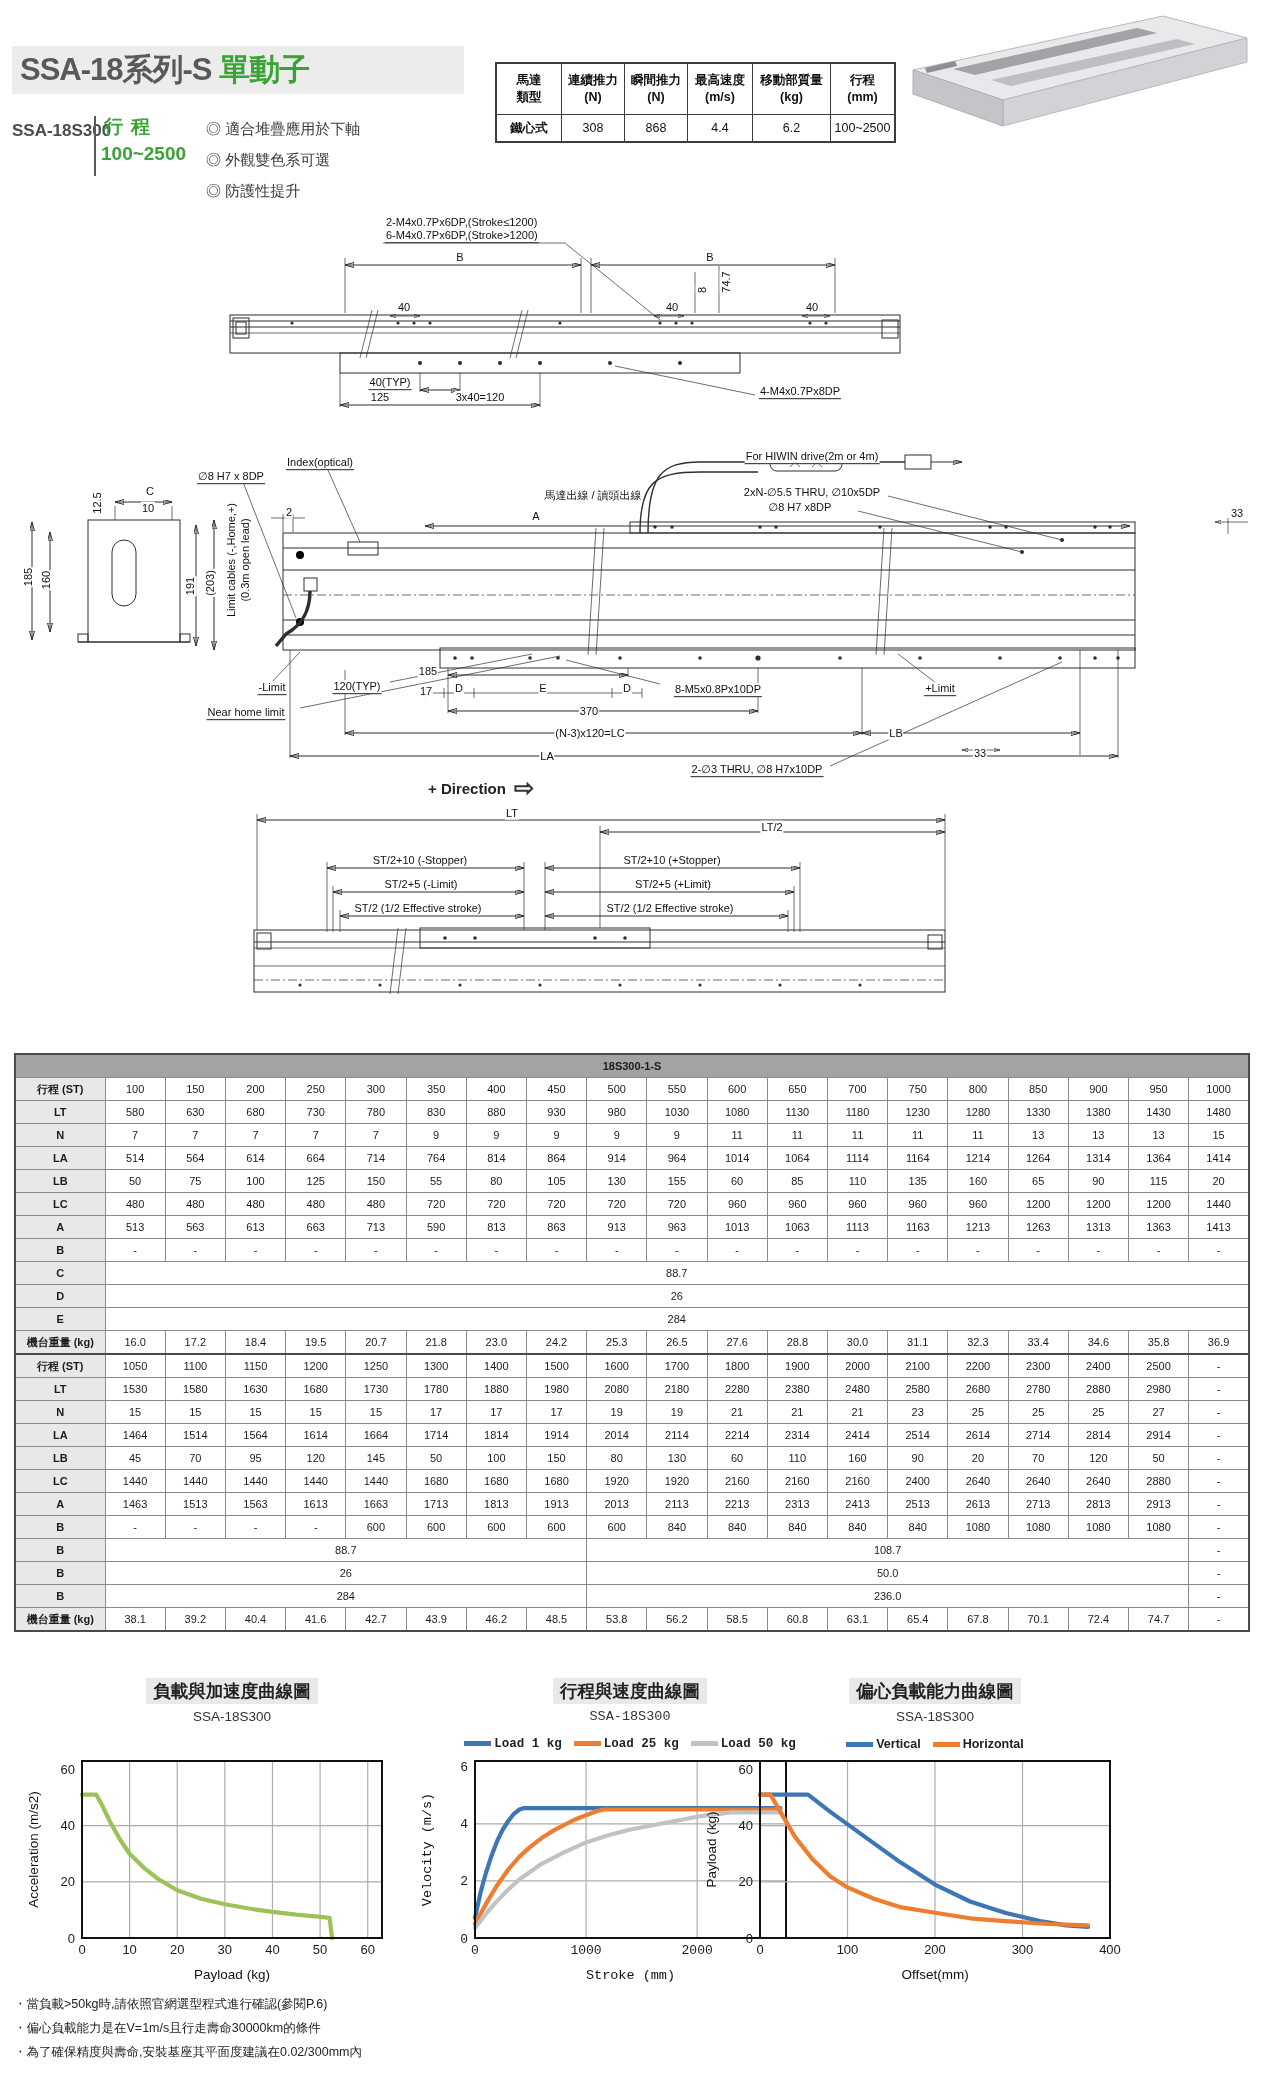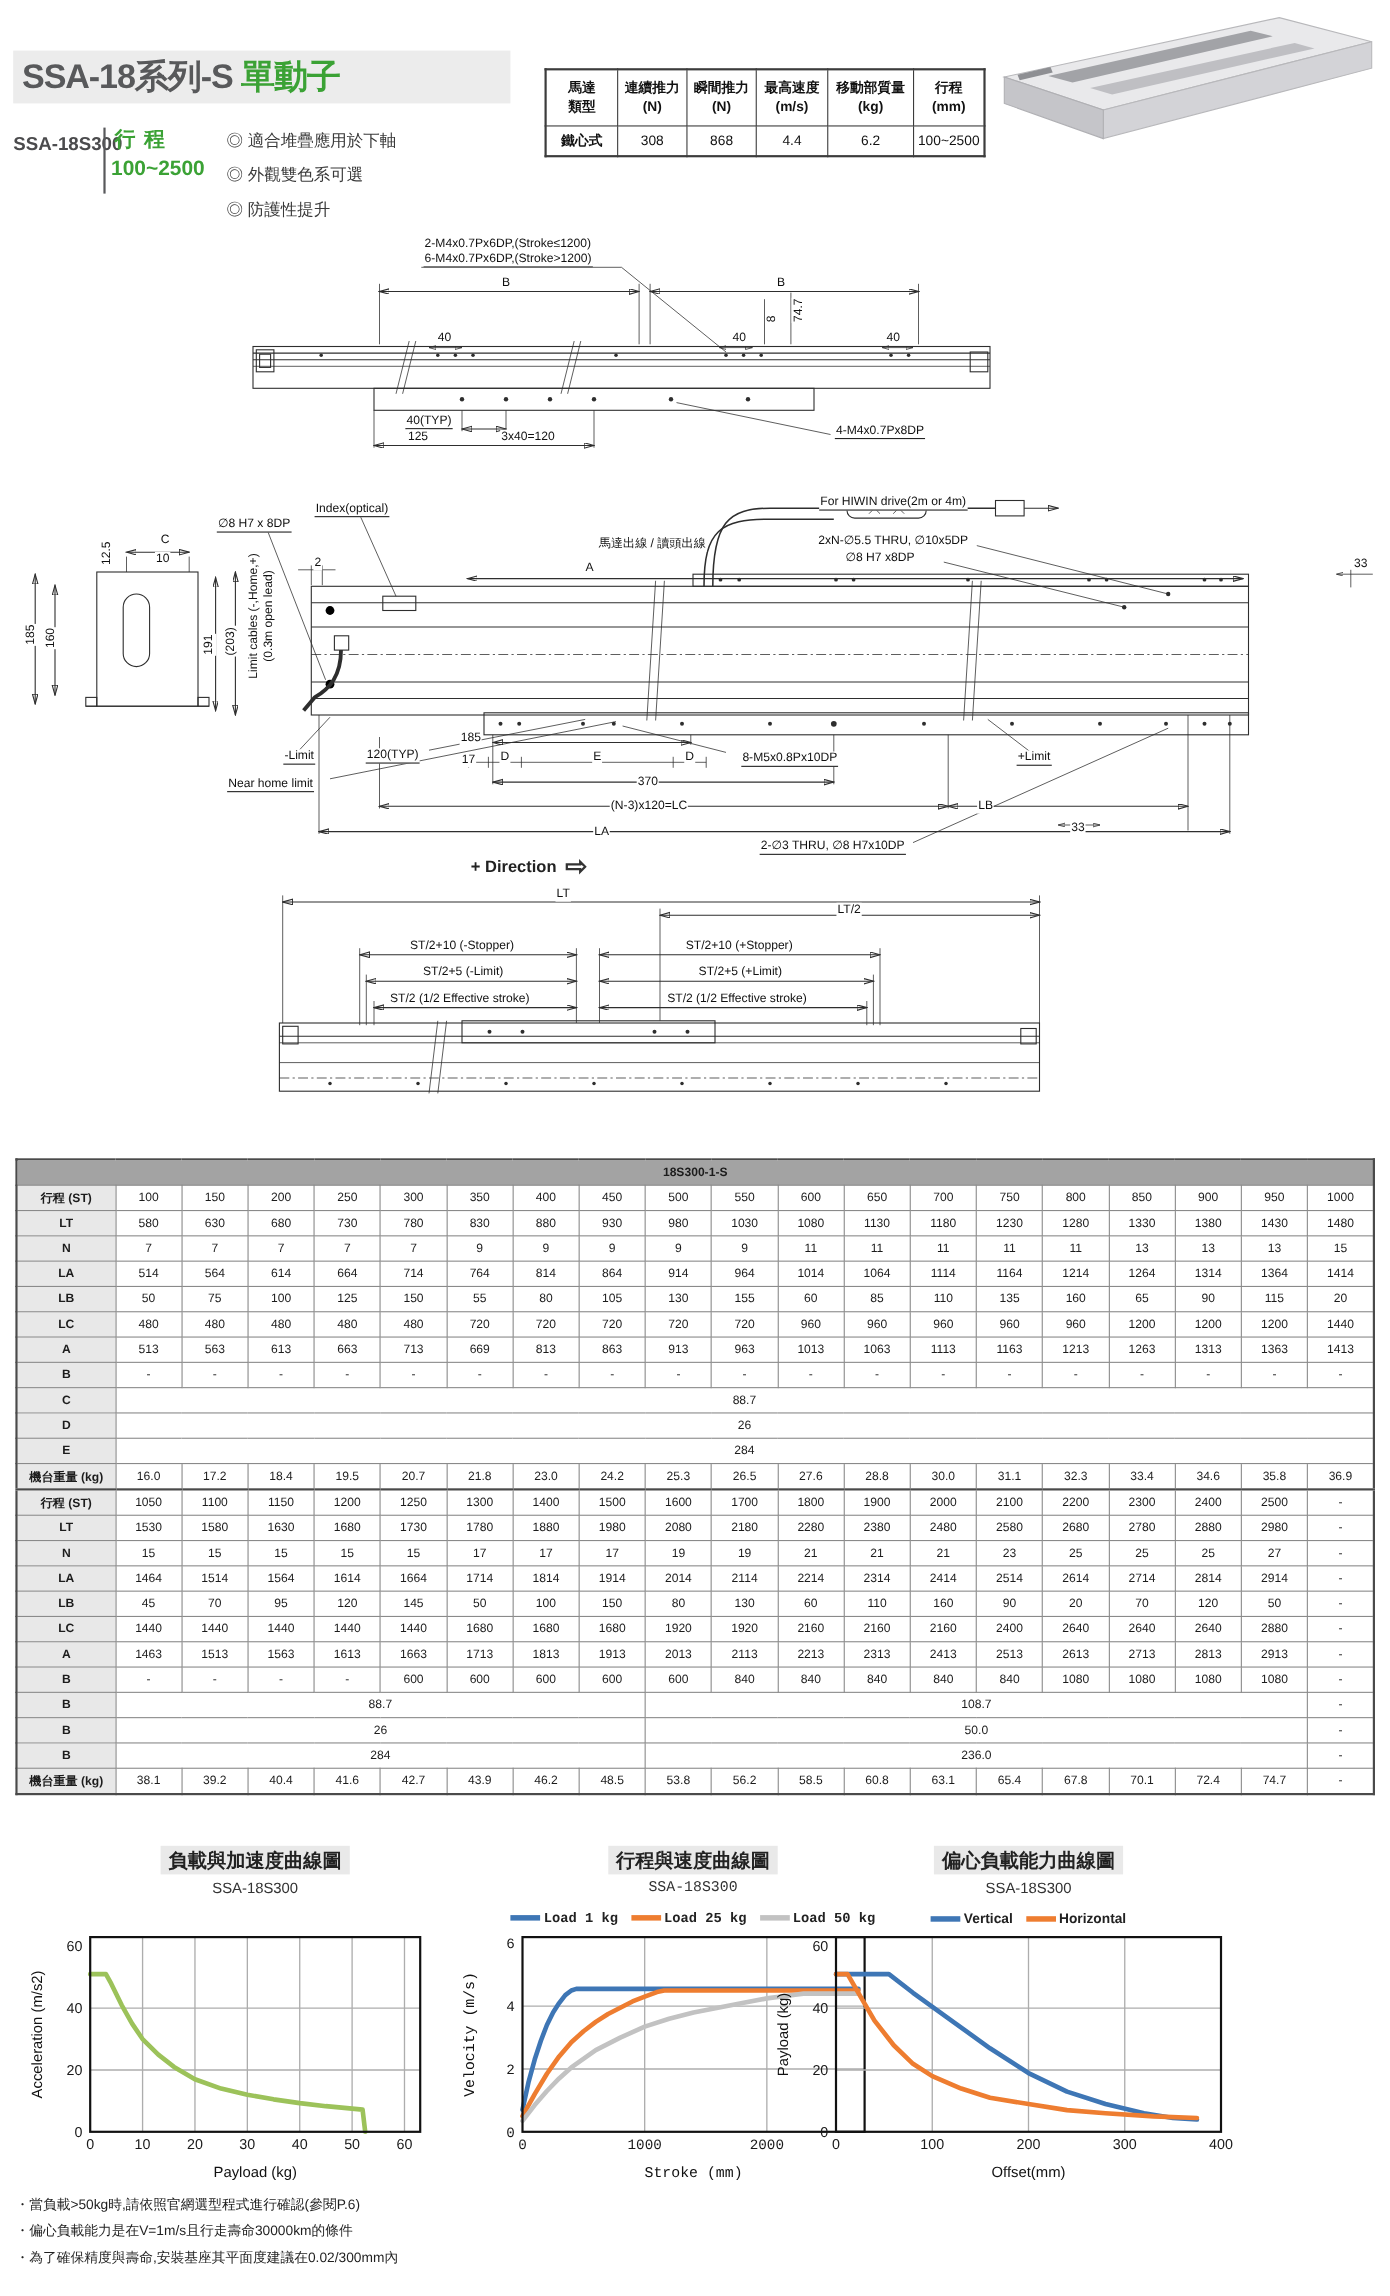--- a/index.html
+++ b/index.html
@@ -531,21 +531,21 @@
           <td>1200</td>
           <td>1440</td>
         </tr>
         <tr>
           <td class="lbl">A</td>
           <td>513</td>
           <td>563</td>
           <td>613</td>
           <td>663</td>
           <td>713</td>
-          <td>669</td>
+          <td>590</td>
           <td>813</td>
           <td>863</td>
           <td>913</td>
           <td>963</td>
           <td>1013</td>
           <td>1063</td>
           <td>1113</td>
           <td>1163</td>
           <td>1213</td>
           <td>1263</td>

